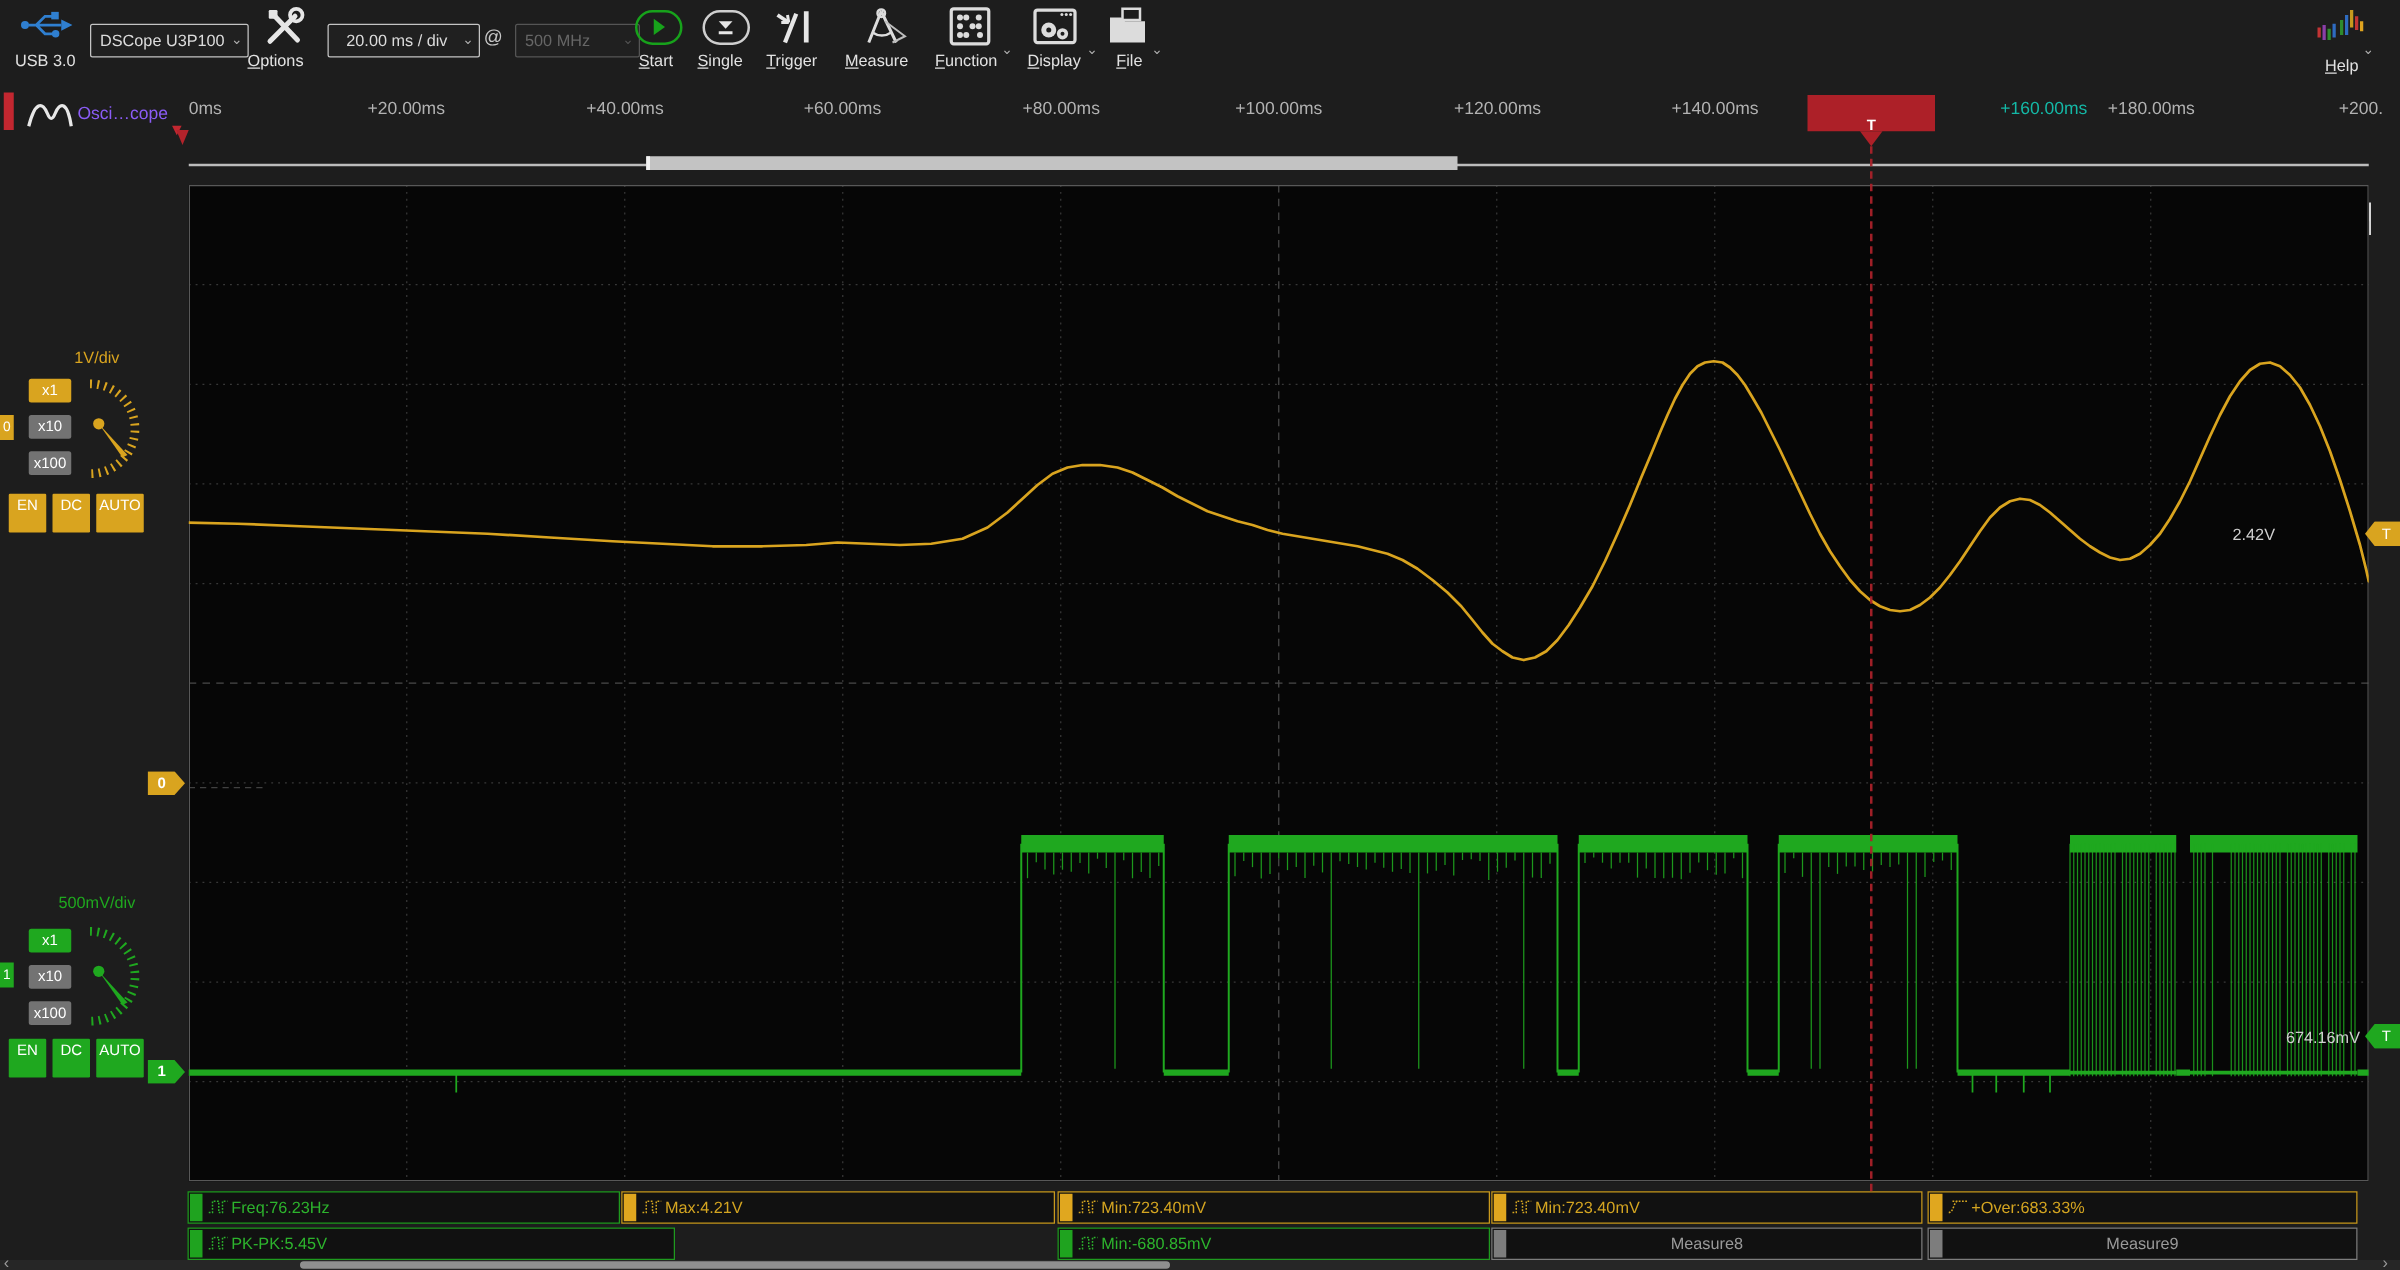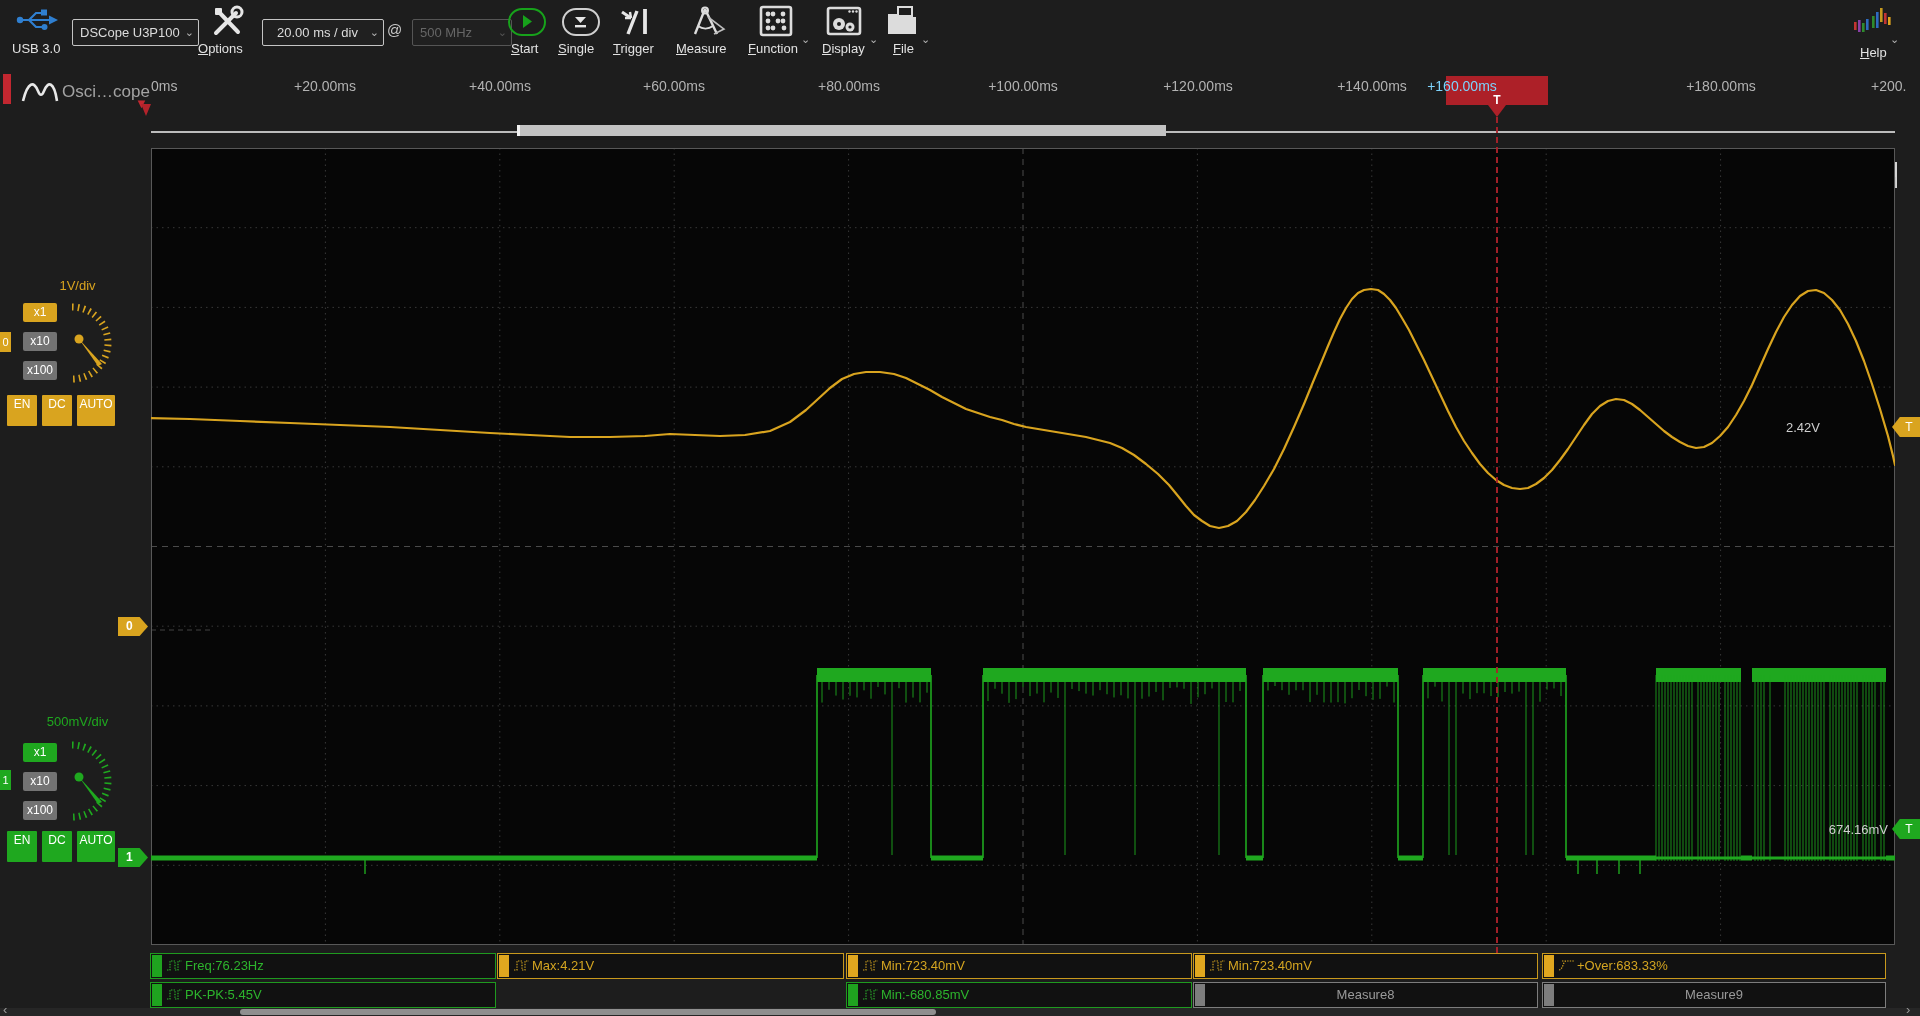--- a/index.html
+++ b/index.html
@@ -9,21 +9,21 @@
   
   .tb-label{position:absolute;font-size:13px;color:#e2e2e2;white-space:nowrap;}
   .tb-label::first-letter{text-decoration:underline;}
   .combo{position:absolute;height:25px;background:#202020;border:1px solid #c4c4c4;border-radius:2px;
          font-size:13px;color:#dcdcdc;line-height:25px;padding:0 18px 0 7px;overflow:hidden;white-space:nowrap;}
   .combo .chev{position:absolute;right:4px;top:0;color:#b5b5b5;font-size:11px;}
   .combo.disabled{border-color:#555;color:#666;}
   .pillbtn{position:absolute;width:38px;height:28px;border-radius:14px;box-sizing:border-box;}
   .chev-s{position:absolute;color:#b5b5b5;font-size:11px;}
   
-  .tab-title{position:absolute;font-size:17px;color:#a3a3a3;}
+  .tab-title{position:absolute;font-size:14px;color:#8b5cf6;}
   
   .ruler-label{position:absolute;top:78px;width:120px;text-align:center;font-size:14px;color:#b2b2b2;z-index:3;white-space:nowrap;}
   .tickminor{position:absolute;left:151px;top:117px;width:1746px;height:11px;z-index:1;
     background:repeating-linear-gradient(to right,#c9c9c9 0 1px,transparent 1px 17.44px);}
   .tickmajor{position:absolute;left:151px;top:102px;width:1746px;height:26px;z-index:1;
     background:repeating-linear-gradient(to right,#d5d5d5 0 1.5px,transparent 1.5px 174.4px);}
   
   #plot{position:absolute;left:151px;top:148px;width:1744px;height:797px;background:#060606;z-index:1;}
   #trigline{position:absolute;left:1496px;top:117px;width:0;height:836px;border-left:2px dashed rgba(172,34,42,.92);z-index:4;}
   
@@ -203,21 +203,21 @@
     <div class="abs" style="left:141px;top:44px;width:0;height:0;border-left:5px solid transparent;border-right:5px solid transparent;border-top:12px solid #b3232b;z-index:2;"></div>
 
     <div class="ruler-label" style="left:151px;top:18px;width:60px;text-align:left;">0ms</div>
     <div class="ruler-label" style="left:265px;top:18px;">+20.00ms</div>
     <div class="ruler-label" style="left:440px;top:18px;">+40.00ms</div>
     <div class="ruler-label" style="left:614px;top:18px;">+60.00ms</div>
     <div class="ruler-label" style="left:789px;top:18px;">+80.00ms</div>
     <div class="ruler-label" style="left:963px;top:18px;">+100.00ms</div>
     <div class="ruler-label" style="left:1138px;top:18px;">+120.00ms</div>
     <div class="ruler-label" style="left:1312px;top:18px;">+140.00ms</div>
-    <div class="ruler-label" style="left:1402px;top:18px;color:#7dd3fc;">+160.00ms</div>
+    <div class="ruler-label" style="left:1575px;top:18px;color:#14b8a6;">+160.00ms</div>
     <div class="ruler-label" style="left:1661px;top:18px;">+180.00ms</div>
     <div class="ruler-label" style="left:1871px;top:18px;width:49px;text-align:left;overflow:hidden;">+200.</div>
   </div>
 
   <div class="hscroll-line"></div>
   <div class="hscroll-thumb"></div>
 
   <div id="plot">
     <svg id="scope-svg" width="1744" height="797" viewBox="0 0 1744 797">
         <line x1="174.4" y1="0" x2="174.4" y2="797" stroke="#383838" stroke-width="1" stroke-dasharray="1.5 4"></line>
@@ -497,21 +497,21 @@
     <div class="mtext">Min:723.40mV</div>
   </div>
   <div class="mpanel m-orange" style="left:1542px;top:953px;width:342px;">
     <div class="mtab"></div>
     <svg class="micon" width="17" height="13" viewBox="0 0 17 13">
         <path d="M1,11 C5,11 5,2 8,2 h8 M4,2 h5" fill="none" stroke="currentColor" stroke-width="1.2" stroke-dasharray="1.4 1.2"></path>
       </svg>
     <div class="mtext">+Over:683.33%</div>
   </div>
 
-  <div class="mpanel m-green" style="left:150px;top:982px;width:344px;">
+  <div class="mpanel m-green" style="left:150px;top:982px;width:344px;padding-left:44px;">
     <div class="mtab"></div>
     <svg class="micon" width="17" height="13" viewBox="0 0 17 13">
         <path d="M1,11 h3 v-9 h5 v9 h3 v-9 h4" fill="none" stroke="currentColor" stroke-width="1.2" stroke-dasharray="1.4 1.2"></path>
       </svg>
     <div class="mtext">PK-PK:5.45V</div>
   </div>
   <div class="mpanel m-green" style="left:846px;top:982px;width:344px;">
     <div class="mtab"></div>
     <svg class="micon" width="17" height="13" viewBox="0 0 17 13">
         <path d="M1,11 h3 v-9 h5 v9 h3 v-9 h4" fill="none" stroke="currentColor" stroke-width="1.2" stroke-dasharray="1.4 1.2"></path>

